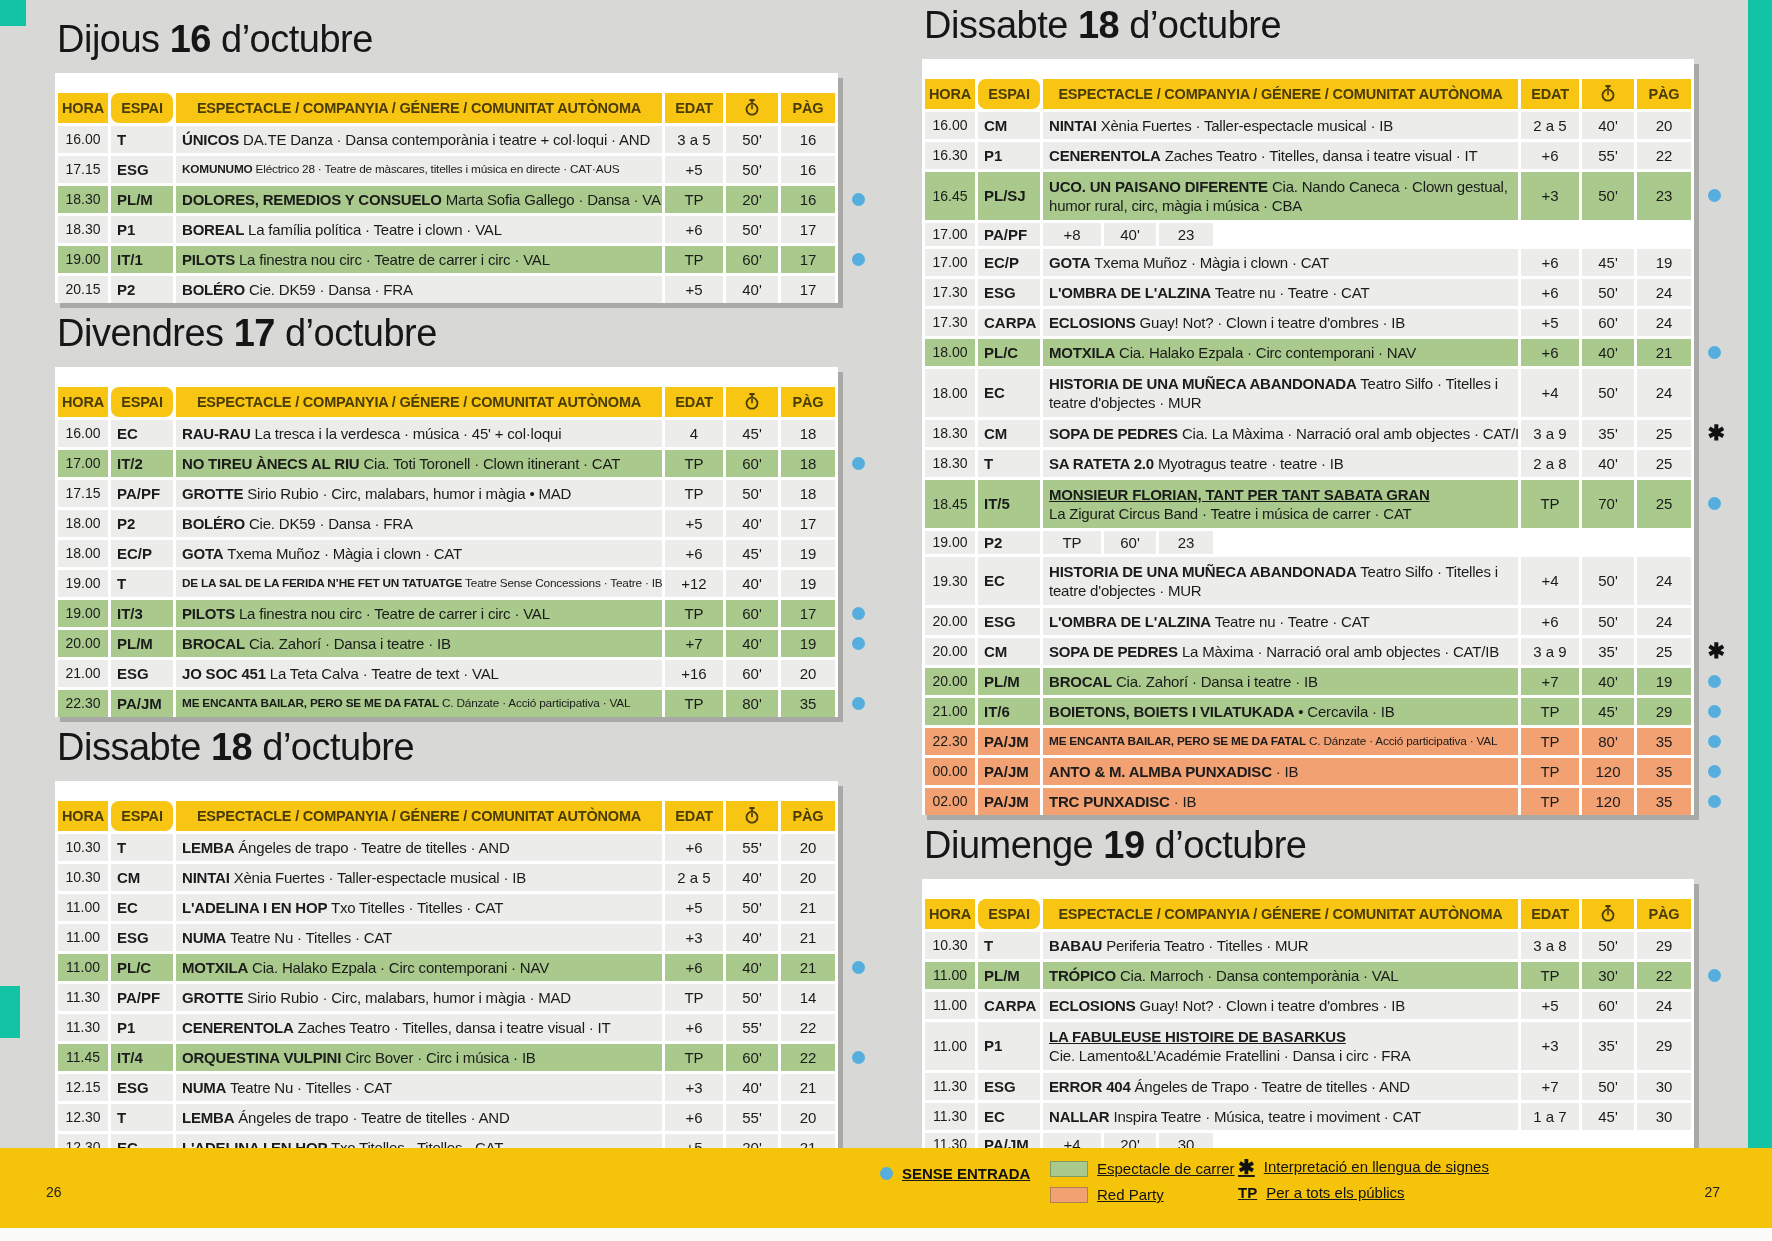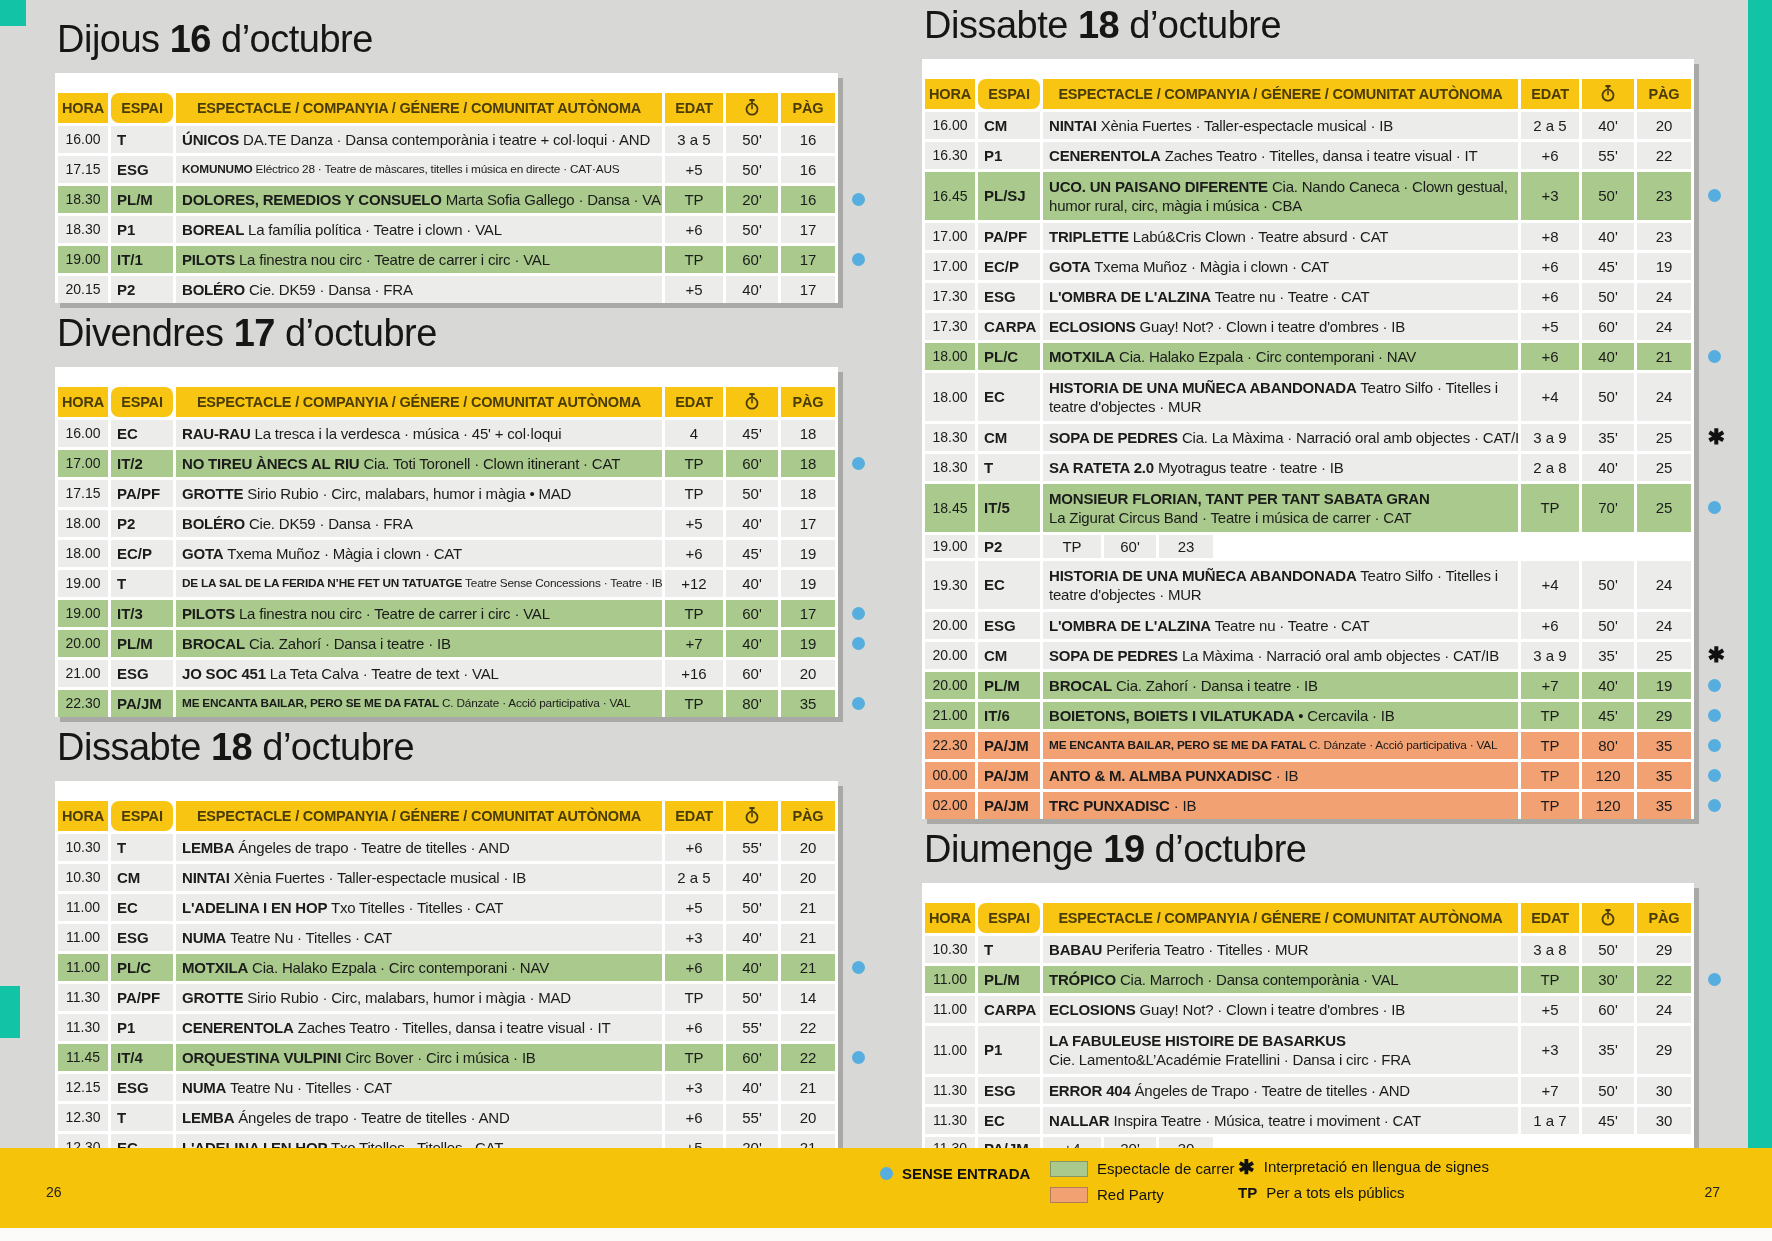--- a/index.html
+++ b/index.html
@@ -34,31 +34,31 @@
   .row.head .c.espai{padding-left:0;border-radius:8px;}
   .c.esp{flex:1;padding:2px 6px;overflow:hidden;}
   .c.edat{width:58px;justify-content:center;flex:none;}
   .c.dur{width:52px;justify-content:center;flex:none;}
   .c.pag{width:54px;justify-content:center;flex:none;}
   .txt{line-height:19px;letter-spacing:-0.2px;white-space:nowrap;}
   .txt b{font-weight:800;}
   .row.wrap .txt{white-space:normal;}
   .row.wrap .c{min-height:44px;}
   .row.cond .txt{font-size:11.8px;letter-spacing:-0.2px;text-align:right;}
-  .row.blockttl .txt > b{display:block;}
+  .row.blockttl .txt > b{display:block;text-decoration:underline;}
   .clk{display:flex;align-items:center;}
   .rdot{position:absolute;right:-30px;top:50%;margin-top:-6.5px;width:13px;height:13px;border-radius:50%;
     background:var(--dot-blue,#55aede);}
   .rast{position:absolute;right:-34px;top:50%;transform:translateY(-50%);font-size:21px;font-weight:700;color:#111;}
 
   .footer{position:absolute;left:0;top:1148px;width:100%;height:80px;background:var(--footer-yellow,#f5c40a);}
   .bottom-white{position:absolute;left:0;top:1228px;width:100%;height:13px;background:#fbfbf9;}
   .pg{position:absolute;top:36px;font-size:14px;color:#222;}
   .pg-left{left:46px;} .pg-right{right:52px;}
-  .lg-col{position:absolute;display:flex;flex-direction:column;gap:9px;}
+  .lg-col{position:absolute;display:flex;flex-direction:column;gap:9px;text-decoration:underline;}
   .lg1{left:880px;top:17px;} .lg2{left:1050px;top:12px;} .lg3{left:1238px;top:10px;}
   .lg-item{display:flex;align-items:center;gap:9px;font-size:15px;color:#111;white-space:nowrap;}
   .lg-item.caps{font-weight:700;}
   .dot-sw{width:13px;height:13px;border-radius:50%;background:var(--dot-blue,#55aede);flex:none;}
   .sw{width:38px;height:16px;flex:none;border:1px solid rgba(60,60,30,.35);box-sizing:border-box;}
   .sw.green{background:var(--row-green,#a9ca8c);}
   .sw.orange{background:var(--row-orange,#f2a173);}
   .astf{font-size:20px;font-weight:700;line-height:12px;}
   .lg-item b{font-weight:800;}
 </style>
@@ -505,23 +505,20 @@
               <span class="txt"><b>UCO. UN PAISANO DIFERENTE</b> <span>Cia. Nando Caneca · Clown gestual, humor rural, circ, màgia i música · CBA</span></span>
             </div>
             <div class="c edat">+3</div>
             <div class="c dur">50'</div>
             <div class="c pag">23</div>
             <span class="rdot"></span>
           </div>
           <div class="row plain">
             <div class="c hora">17.00</div>
             <div class="c espai">PA/PF</div>
-            <div class="c esp">
-              <span class="txt"><b>TRIPLETTE</b> <span>Labú&amp;Cris Clown · Teatre absurd · CAT</span></span>
-            </div>
             <div class="c edat">+8</div>
             <div class="c dur">40'</div>
             <div class="c pag">23</div>
           </div>
           <div class="row plain">
             <div class="c hora">17.00</div>
             <div class="c espai">EC/P</div>
             <div class="c esp">
               <span class="txt"><b>GOTA</b> <span>Txema Muñoz · Màgia i clown · CAT</span></span>
             </div>

